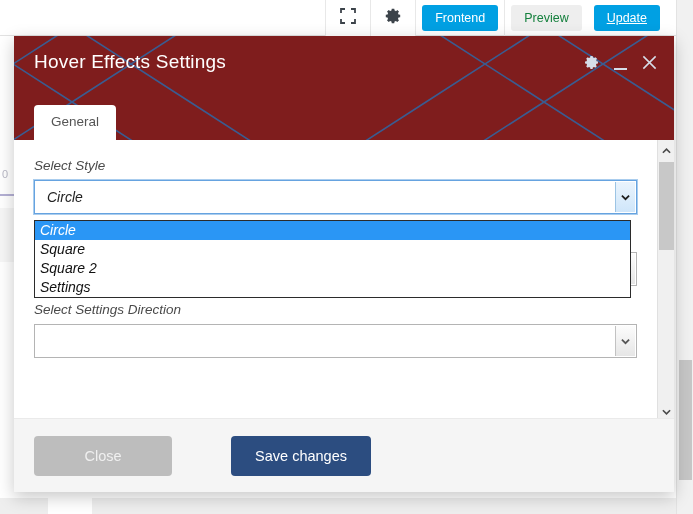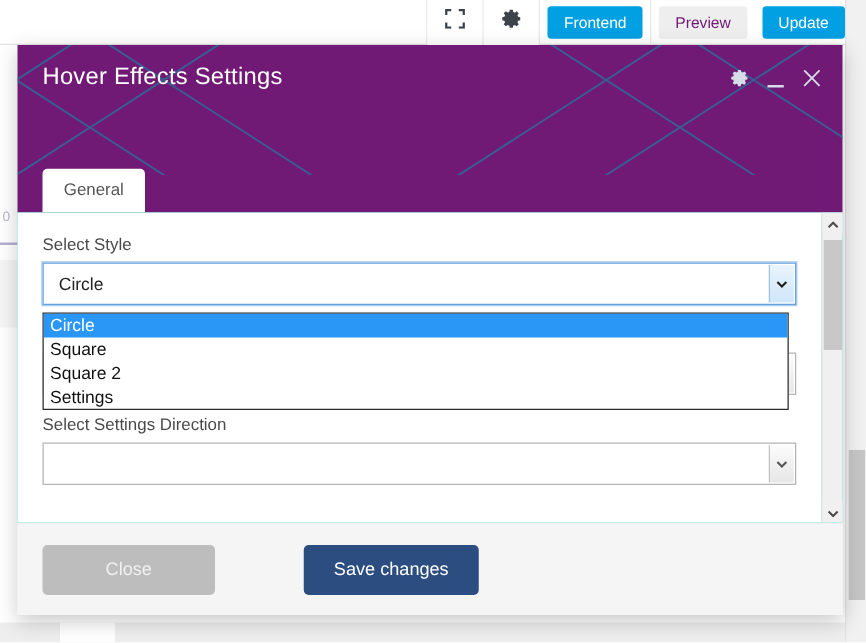--- a/index.html
+++ b/index.html
@@ -101,26 +101,27 @@
     cursor: pointer;
     white-space: nowrap;
     margin: 0 6px;
   }
   .tb-btn.primary {
     background: #00a0e3;
     color: #ffffff;
   }
   .tb-btn.secondary {
     background: #eeeeee;
-    color: #701a75;
+    color: #15803d;
   }
   .tb-btn.primary2 {
     background: #00a0e3;
     color: #ffffff;
-    margin-right: 0;
+    margin-right: 16px;
+    text-decoration: underline;
   }
 
   
   .page-scrollbar {
     position: absolute;
     right: 0; top: 0;
     width: 17px; height: 514px;
     background: #f1f1f1;
     border-left: 1px solid #e3e3e3;
     box-sizing: border-box;
@@ -140,22 +141,22 @@
     width: 660px;
     height: 456px;
     background: #f5f5f5;
     box-shadow: 0 5px 16px rgba(0,0,0,0.22);
     display: flex;
     flex-direction: column;
   }
 
   .modal-header {
     position: relative;
-    height: 134px;
-    background: #701a75;
+    height: 104px;
+    background: #7f1d1d;
     overflow: hidden;
     flex: none;
   }
   .modal-header .pattern {
     position: absolute;
     inset: 0;
     opacity: 1;
     pointer-events: none;
   }
   .modal-title {
@@ -209,22 +210,23 @@
   }
   .tab.active {
     background: #ffffff;
     color: #555555;
   }
 
   
   .modal-body {
     position: relative;
     flex: 1;
-    background: #5eead4;
+    background: #fca5a5;
     overflow: hidden;
+    font-style: italic;
   }
   .body-inner {
     position: absolute;
     left: 0; top: 0;
     right: 17px; bottom: 0;
     padding: 18px 20px 0 20px;
     box-sizing: border-box;
     background: #ffffff;
   }
   .field-label {
@@ -326,21 +328,21 @@
 
   
   .modal-footer {
     flex: none;
     height: 74px;
     background: #f5f5f5;
     border-top: 1px solid #eaeaea;
     display: flex;
     align-items: center;
     padding-left: 20px;
-    gap: 26px;
+    gap: 14px;
     box-sizing: border-box;
   }
   .btn {
     height: 40px;
     display: inline-flex;
     align-items: center;
     justify-content: center;
     padding: 0 22px;
     font-size: 14.5px;
     border-radius: 4px;

